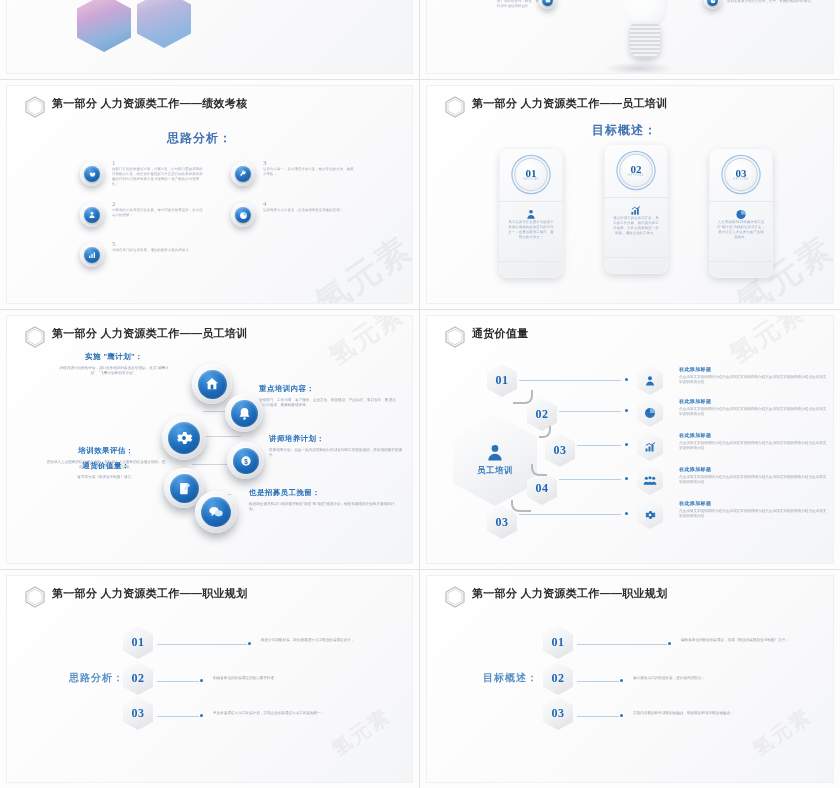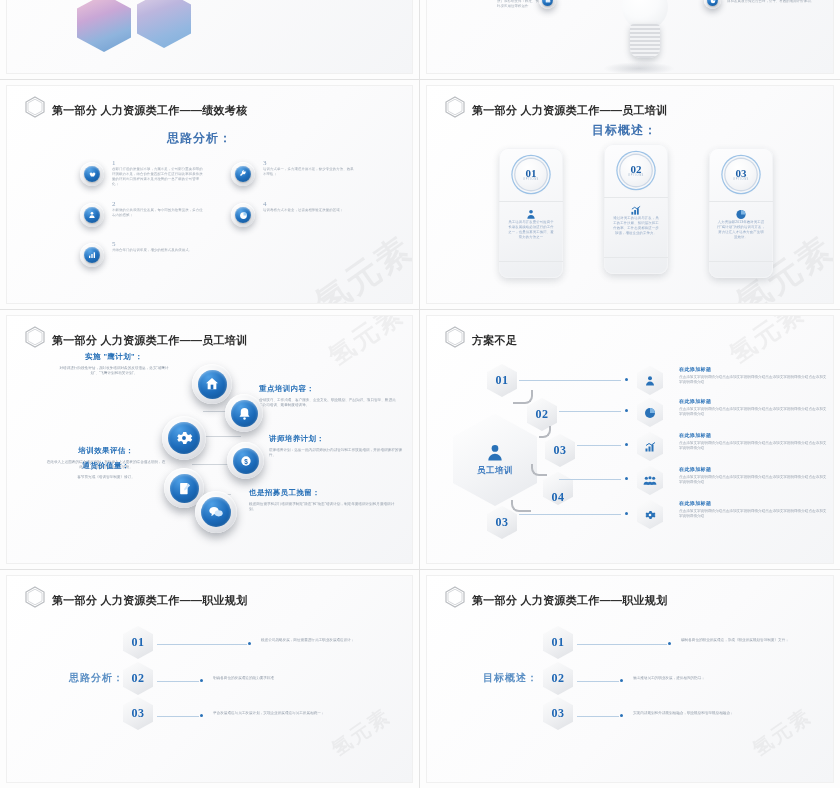--- a/index.html
+++ b/index.html
@@ -50,21 +50,21 @@
     user-select: none;
   }
   .wm.big { font-size: 34px; }
   .wm.mid { font-size: 26px; }
   .wm.sml { font-size: 20px; }
 
   
   .title-bar {
     position: absolute;
     left: 18px; top: 10px;
-    display: flex; align-items: flex-end; gap: 7px;
+    display: flex; align-items: flex-start; gap: 7px;
   }
   .hex-outline { width: 20px; height: 22px; flex: 0 0 auto; }
   .title-txt {
     font-size: 11px; font-weight: 700; color: #2b2b2b;
     font-family: "Liberation Sans", sans-serif;
     letter-spacing: .3px; white-space: nowrap;
   }
   .section-head {
     position: absolute;
     font-family: "Liberation Serif", serif;
@@ -480,41 +480,41 @@
 
   <div class="slide col2">
     <div class="inner">
       <div class="wm mid" style="right:24px; top:0px;">氢元素</div>
 
       <div class="title-bar">
         <svg class="hex-outline" viewBox="0 0 20 22">
           <polygon points="10,1 19,6 19,16 10,21 1,16 1,6" fill="none" stroke="#b9bcc0" stroke-width="1.2"></polygon>
           <polygon points="10,3.2 17,7 17,15 10,18.8 3,15 3,7" fill="none" stroke="#d7d9dc" stroke-width="1"></polygon>
         </svg>
-        <span class="title-txt">方案不足</span>
+        <span class="title-txt">通货价值量</span>
       </div>
 
       <div class="hexbig" style="left:26px; top:98px;">
         <svg width="20" height="20" viewBox="0 0 24 24" fill="#2a72b8">
           <circle cx="12" cy="6.5" r="4"></circle>
             <path d="M4 21c0-4.4 3.6-8 8-8s8 3.6 8 8z"></path>
         </svg>
         <div class="cap">员工培训</div>
       </div>
 
       <div class="hexnum" style="left:60px; top:48px;">
           <span>01</span>
         </div>
       <div class="hexnum" style="left:100px; top:82px;">
           <span>02</span>
         </div>
       <div class="hexnum" style="left:118px; top:118px;">
           <span>03</span>
         </div>
-      <div class="hexnum" style="left:116px; top:156px;align-items:flex-end;">
+      <div class="hexnum" style="left:100px; top:156px;">
           <span>04</span>
         </div>
       <div class="hexnum" style="left:60px; top:190px;">
           <span>03</span>
         </div>
 
       <div style="position:absolute;left:86px;top:74px;width:20px;height:14px;border-right:2px solid #b6b9bf;border-bottom:2px solid #b6b9bf;border-radius:0 0 8px 0;"></div>
       <div style="position:absolute;left:112px;top:110px;width:12px;height:12px;border-right:2px solid #b6b9bf;border-bottom:2px solid #b6b9bf;border-radius:0 0 8px 0;"></div>
       <div style="position:absolute;left:104px;top:148px;width:16px;height:12px;border-left:2px solid #b6b9bf;border-bottom:2px solid #b6b9bf;border-radius:0 0 0 8px;"></div>
       <div style="position:absolute;left:84px;top:184px;width:20px;height:12px;border-left:2px solid #b6b9bf;border-bottom:2px solid #b6b9bf;border-radius:0 0 0 8px;"></div>

